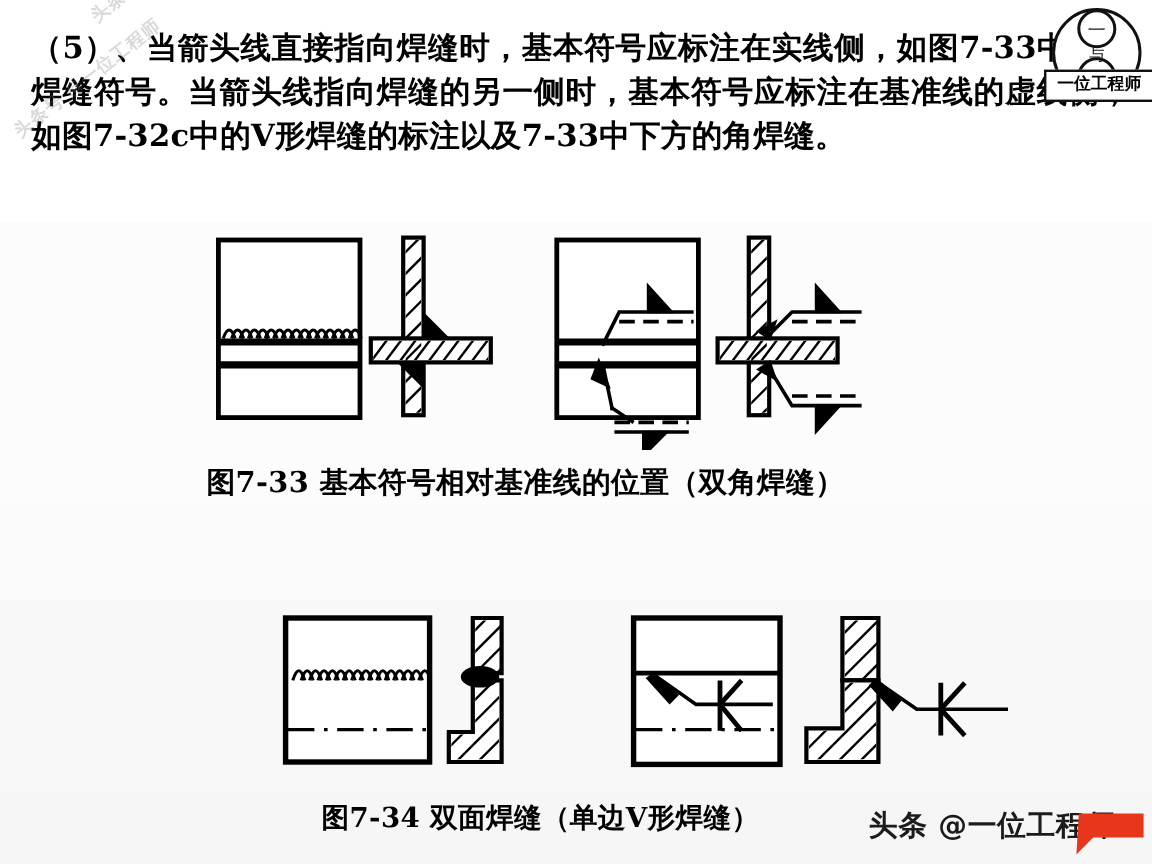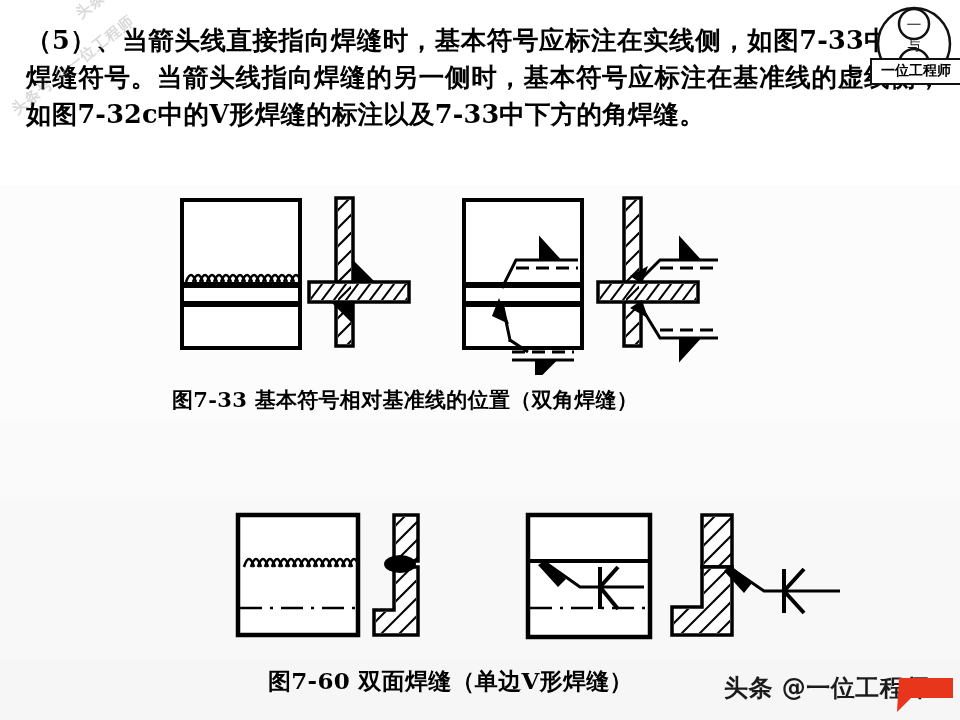--- a/index.html
+++ b/index.html
@@ -42,21 +42,21 @@
     text-align: justify;
     white-space: pre-wrap;
     z-index: 5;
   }
   #para-5 { top: 22px; }
   #para-6 { top: 437px; }
 
   
   .caption {
     position: absolute;
-    font-size: 21px;
+    font-size: 24px;
     font-weight: 600;
     letter-spacing: 0.3px;
     z-index: 5;
     white-space: nowrap;
   }
   #caption-733 { top: 386px; left: 172px; }
   #caption-734 { top: 666px; left: 268px; font-size: 23px; }
 
   
   .figure {
@@ -397,21 +397,21 @@
         <clipPath id="c34c">
             <rect x="476" y="12" width="27" height="49"></rect>
           </clipPath>
         <clipPath id="c34d">
             <path d="M476 64 L502 64 L502 128 L446 128 L446 104 L476 104 Z"></path>
           </clipPath>
       </defs>
     </svg>
   </div>
 
-  <div class="caption" id="caption-734">图7-60  双面焊缝（单边V形焊缝）</div>
+  <div class="caption" id="caption-734">图7-34  双面焊缝（单边V形焊缝）</div>
 
   <div class="wm-diagonal" id="wm-1">头条号 @一位工程师</div>
   <div class="wm-diagonal" id="wm-2">头条号 @一位工程师</div>
 
   <div id="logo-badge">
     <svg width="80" height="84" viewBox="0 0 80 84">
       <circle cx="40" cy="42" r="36" fill="#fff" stroke="#111" stroke-width="2.5"></circle>
       <circle cx="40" cy="22" r="15" fill="#fff" stroke="#111" stroke-width="2.5"></circle>
       <circle cx="40" cy="62" r="15" fill="#fff" stroke="#111" stroke-width="2.5"></circle>
       <text x="40" y="28" font-size="15" text-anchor="middle" fill="#111" font-family="DejaVu Sans, Liberation Sans, sans-serif">一</text>

